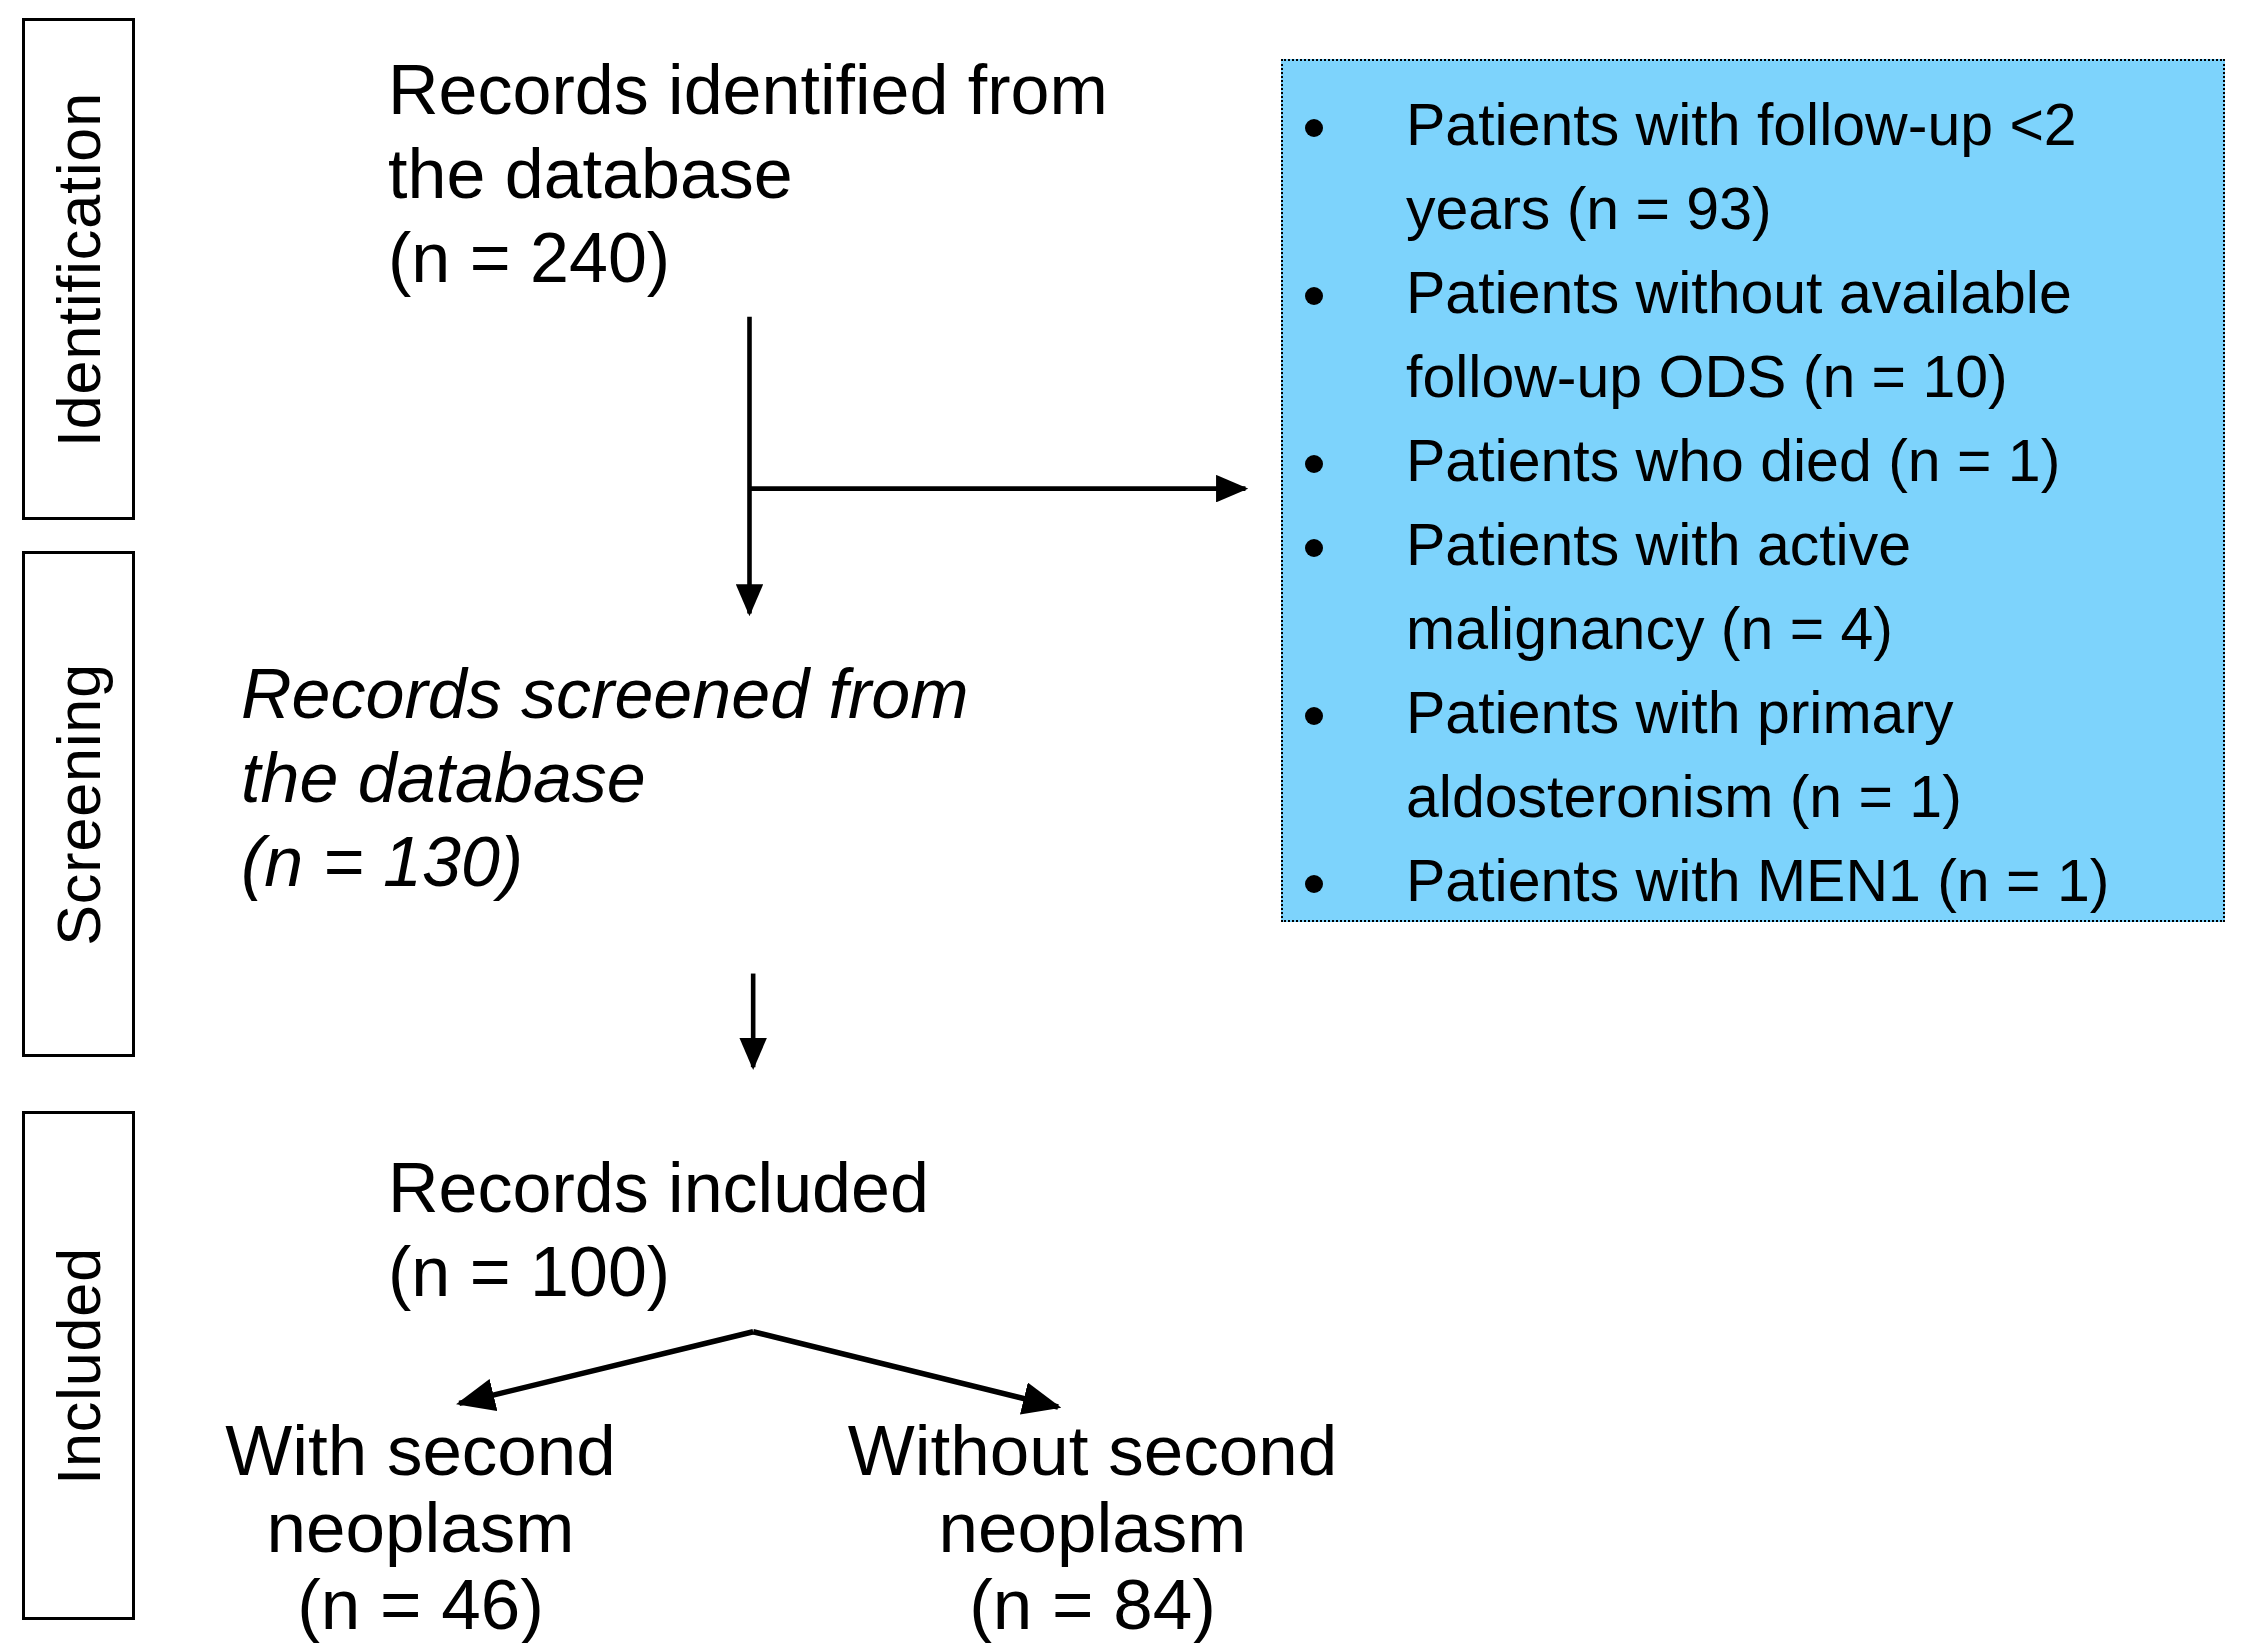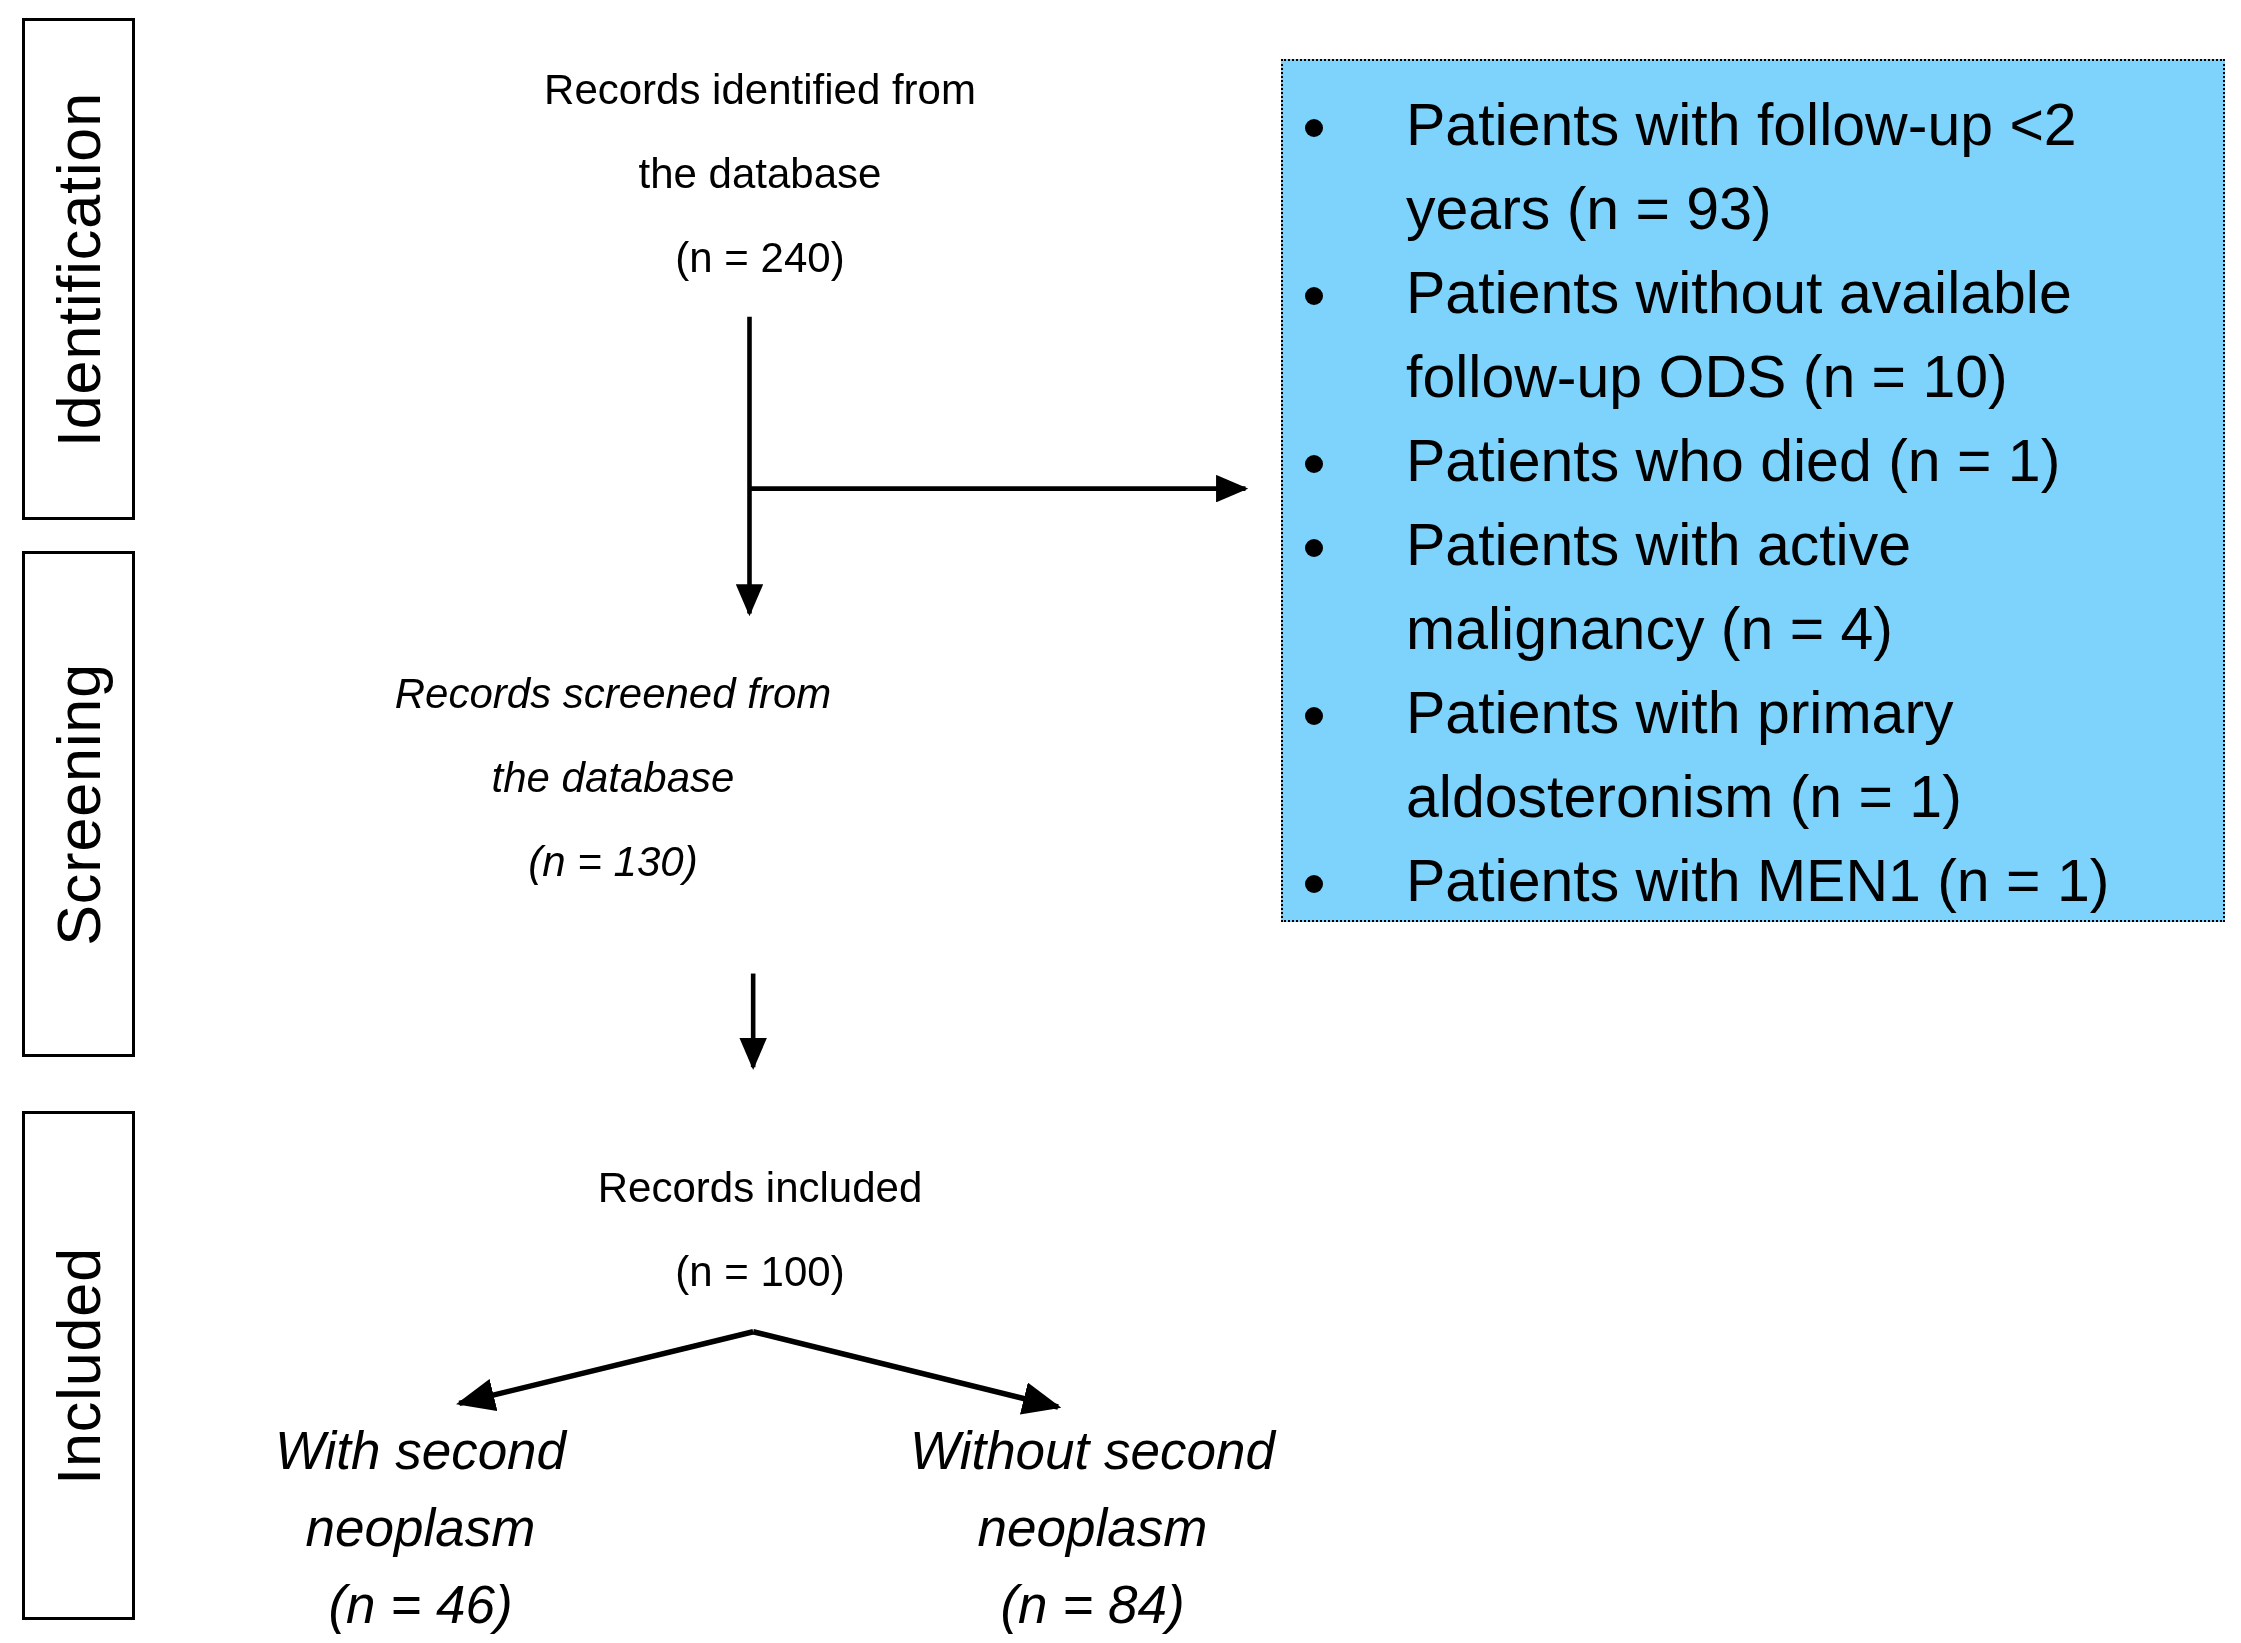--- a/index.html
+++ b/index.html
@@ -36,36 +36,34 @@
     letter-spacing: 0.9px;
     white-space: nowrap;
   }
   #stage-identification { top: 18.4px;   height: 496px; }
   #stage-screening      { top: 551px;  height: 500px; }
   #stage-included       { top: 1111px; height: 503px; }
 
   
   .flow-node {
     position: absolute;
-    text-align: center;
-    font-size: 42px;
+    font-size: 70px;
     line-height: 84px;
     white-space: pre-line;
   }
   #node-identified { left: 388px; top: 48px;   width: 744px; }
   #node-screened   { left: 241px; top: 652px;  width: 744px; font-style: italic; }
   #node-included   { left: 388px; top: 1146px; width: 744px; }
 
   .leaf-node {
     position: absolute;
     text-align: center;
-    font-size: 53px;
+    font-size: 71px;
     line-height: 77px;
     white-space: pre-line;
-    font-style: italic;
   }
   #node-with-neoplasm    { left: 53px;  top: 1412px; width: 735px; }
   #node-without-neoplasm { left: 725px; top: 1412px; width: 735px; }
 
   
   #exclusions-box {
     position: absolute;
     left: 1281px;
     top: 59px;
     width: 944px;

